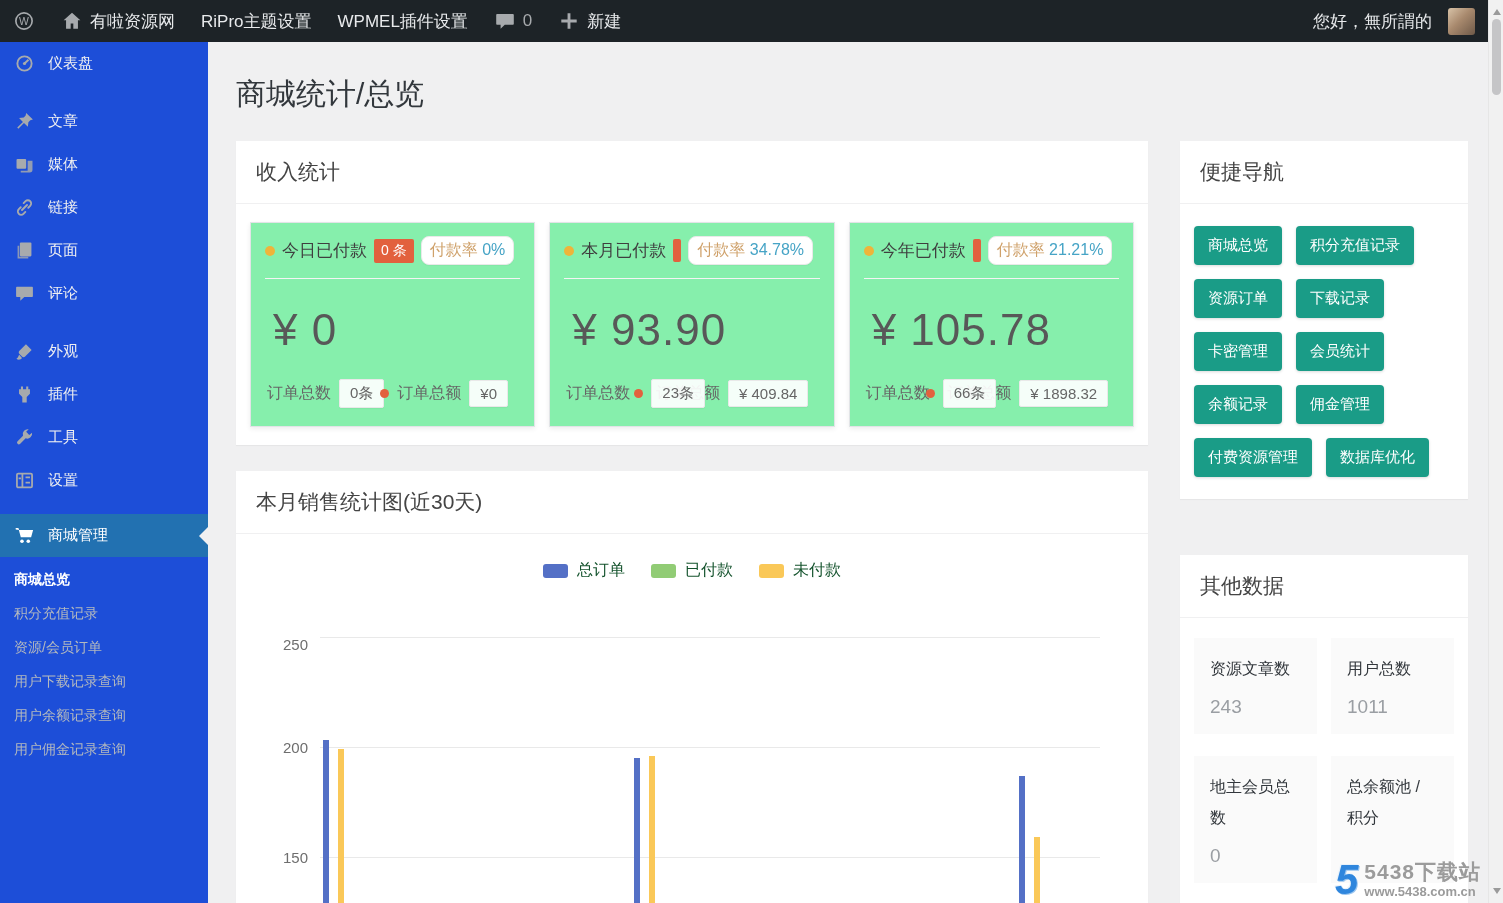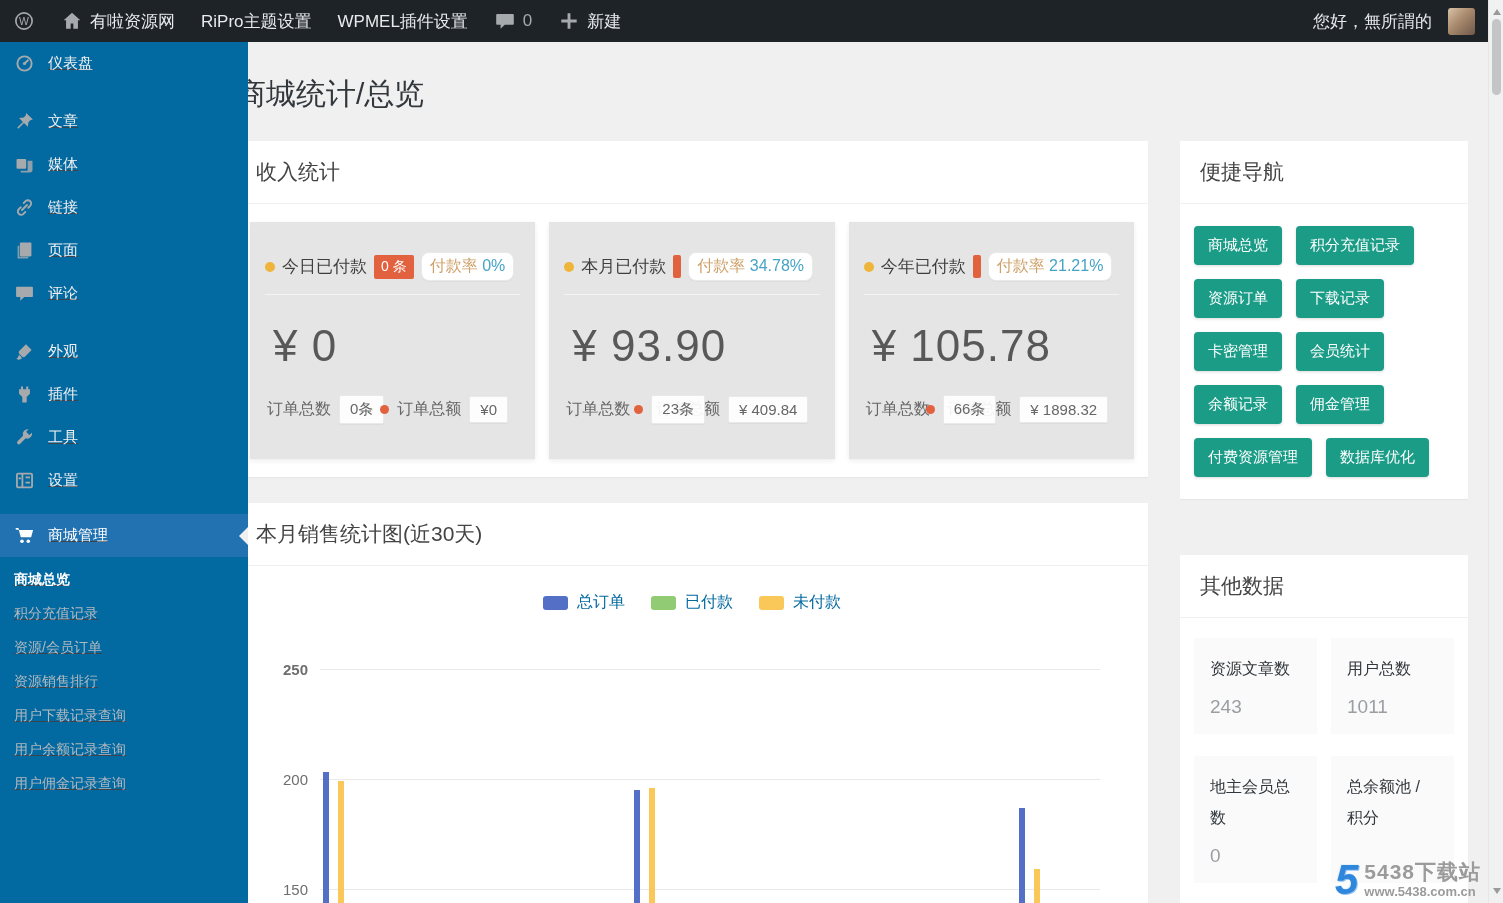--- a/index.html
+++ b/index.html
@@ -12,21 +12,21 @@
     display:flex; align-items:center; z-index:50; color:#e8eaec; font-size:17px; }
   .ab-item { display:flex; align-items:center; gap:7px; padding:0 13px; height:100%; color:#e8eaec; }
   .ab-item .abicon { width:22px; height:22px; color:#a7aaad; display:inline-block; }
   .ab-item .abicon svg { width:100%; height:100%; }
   .ab-count { color:#a7aaad; }
   .ab-right { margin-left:auto; display:flex; align-items:center; }
   .avatar { width:27px; height:27px; border-radius:3px; margin-left:9px;
     background:linear-gradient(135deg,#d8c3a8 0%,#a98a6e 45%,#6e5948 100%); }
 
   
-  .sidebar { position:absolute; top:42px; left:0; bottom:0; width:248px; background:#0369a1; z-index:40;text-decoration:underline; }
+  .sidebar { position:absolute; top:42px; left:0; bottom:0; width:208px; background:#1d4ed8; z-index:40; }
   .menu-item { display:flex; align-items:center; gap:13px; padding:11px 14px; font-size:15px;
     color:#f0f0f1; cursor:pointer; }
   .menu-item .micon { width:21px; height:21px; color:#a7aaad; flex:0 0 21px; }
   .menu-item .micon svg { width:100%; height:100%; }
   .menu-sep { height:15px; }
   .menu-item.active { background:#2271b1; color:#fff; position:relative; }
   .menu-item.active .micon { color:#fff; }
   .menu-item.active::after { content:""; position:absolute; right:0; top:50%; margin-top:-9px;
     border:9px solid transparent; border-right-color:#f0f0f1; }
   .submenu { padding:6px 0 4px 0; }
@@ -39,21 +39,21 @@
   .cols { display:flex; gap:32px; align-items:flex-start; }
   .col-main { width:912px; flex:0 0 912px; }
   .col-side { flex:1; }
 
   .card { background:#fff; box-shadow:0 1px 1px rgba(0,0,0,.04); margin-bottom:26px; }
   .card-h { font-size:21px; font-weight:400; color:#444; padding:17px 20px; border-bottom:1px solid #f0f0f1; }
   .card-b { padding:18px 14px; }
 
   
   .stats { display:flex; gap:14px; }
-  .stat { flex:1; border:1px solid #e2e4e7; box-shadow:0 2px 5px rgba(0,0,0,.07); background:#e5e5e5; padding:16px 14px; }
+  .stat { flex:1; border:1px solid #e2e4e7; box-shadow:0 2px 5px rgba(0,0,0,.07); background:#86efac; padding:0 14px; }
   .stat-h { display:flex; align-items:center; gap:7px; padding:13px 0; border-bottom:1px solid #f4f4f4;
     font-size:17px; color:#3f3f3f; white-space:nowrap; }
   .dot { width:10px; height:10px; border-radius:50%; background:#efb43a; flex:0 0 10px; }
   .dot.orange { background:#e2613e; }
   .dot.sm { width:9px; height:9px; flex:0 0 9px; }
   .badge-orange { background:#e2613e; color:#fff; font-size:14px; padding:3px 7px; border-radius:2px; }
   .sliver { width:8px; height:23px; background:#e2613e; border-radius:2px; flex:0 0 8px; }
   .rate-box { border:1px solid #e9e9e9; box-shadow:0 1px 1px rgba(0,0,0,.03); background:#fff;
     padding:3px 8px; font-size:16px; border-radius:8px; }
   .rate-l { color:#cfa16a; }
@@ -61,21 +61,21 @@
   .stat-amount { font-size:44px; color:#585858; padding:26px 0 24px 8px; letter-spacing:1px; }
   .stat-f { display:flex; align-items:center; gap:8px; padding:0 0 18px 2px; font-size:16px; color:#666; white-space:nowrap; }
   .vbadge { border:1px solid #e9e9e9; background:rgba(255,255,255,.92); box-shadow:0 1px 1px rgba(0,0,0,.04);
     padding:4px 10px; font-size:15px; color:#666; border-radius:2px; }
   .vbadge.ov { position:relative; z-index:2; margin-right:-57px; }
   .pull-l { margin-left:-12px; }
   .pull-s { margin-left:-4px; }
 
   
   .legend { display:flex; justify-content:center; gap:26px; padding:26px 0 4px 0; }
-  .legend-item { display:flex; align-items:center; gap:9px; font-size:16px; color:#0369a1; cursor:pointer; }
+  .legend-item { display:flex; align-items:center; gap:9px; font-size:16px; color:#14532d; cursor:pointer; }
   .legend-swatch { width:25px; height:14px; border-radius:3px; }
   .plot { position:relative; height:420px; margin:26px 48px 0 84px; }
   .gridline { position:absolute; left:0; right:0; height:1px; background:#e9e9e9; }
   .ytick { position:absolute; left:-56px; width:44px; text-align:right; font-size:15px; color:#6e6e6e;
     transform:translateY(-50%); }
   .bar { position:absolute; width:6px; bottom:0; }
 
   
   .navbtns { display:flex; flex-wrap:wrap; gap:14px; padding:22px 14px; }
   .tealbtn { background:#1a9c87; color:#fff; font-size:15px; padding:10px 14px; border-radius:4px;
@@ -228,21 +228,20 @@
           <path d="M1.6 2.8h2.6l.6 2h13.4l-1.9 6.8H6.5L4.6 4.8l-3-.4z" fill="currentColor"></path>
           <circle cx="7.6" cy="15.4" r="1.7" fill="currentColor"></circle>
           <circle cx="13.6" cy="15.4" r="1.7" fill="currentColor"></circle>
         </svg></span>
       <span>商城管理</span>
     </a>
     <div class="submenu">
       <a class="submenu-item current">商城总览</a>
       <a class="submenu-item">积分充值记录</a>
       <a class="submenu-item">资源/会员订单</a>
-      <a class="submenu-item">资源销售排行</a>
       <a class="submenu-item">用户下载记录查询</a>
       <a class="submenu-item">用户余额记录查询</a>
       <a class="submenu-item">用户佣金记录查询</a>
     </div>
   </nav>
 
 <div class="content">
   <h1 class="page-title">商城统计/总览</h1>
 
   <div class="cols">
@@ -317,21 +316,21 @@
               <span class="legend-swatch" style="background: rgb(145, 204, 117);"></span>
               <span>已付款</span>
             </div>
             <div class="legend-item">
               <span class="legend-swatch" style="background: rgb(250, 200, 88);"></span>
               <span>未付款</span>
             </div>
           </div>
         <div class="plot" id="chart-plot">
             <div class="gridline" style="top: 26px;"></div>
-            <span class="ytick" style="top: 26px; font-weight: bold;">250</span>
+            <span class="ytick" style="top: 33px;">250</span>
             <div class="gridline" style="top: 136px;"></div>
             <span class="ytick" style="top: 136px;">200</span>
             <div class="gridline" style="top: 246px;"></div>
             <span class="ytick" style="top: 246px;">150</span>
             <div class="bar" title="总订单: 203" style="left: 0.4%; top: 129.4px; height: 290.6px; background: rgb(84, 112, 198);"></div>
             <div class="bar" title="未付款: 199" style="left: 2.3%; top: 138.2px; height: 281.8px; background: rgb(250, 200, 88);"></div>
             <div class="bar" title="总订单: 195" style="left: 40.3%; top: 147px; height: 273px; background: rgb(84, 112, 198);"></div>
             <div class="bar" title="未付款: 196" style="left: 42.2%; top: 144.8px; height: 275.2px; background: rgb(250, 200, 88);"></div>
             <div class="bar" title="总订单: 187" style="left: 89.6%; top: 164.6px; height: 255.4px; background: rgb(84, 112, 198);"></div>
             <div class="bar" title="未付款: 159" style="left: 91.5%; top: 226.2px; height: 193.8px; background: rgb(250, 200, 88);"></div>

